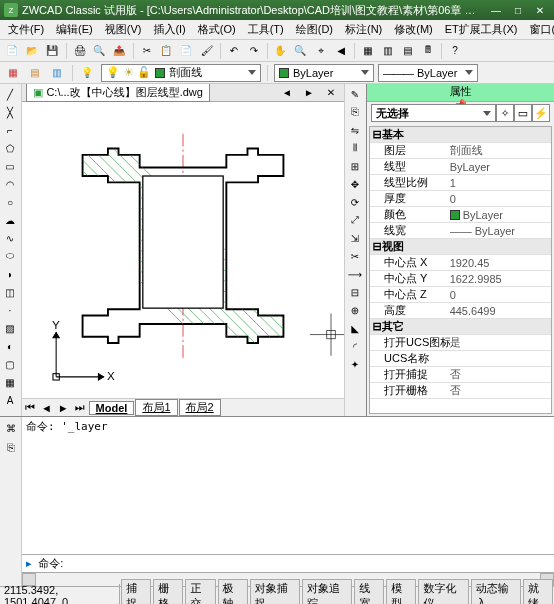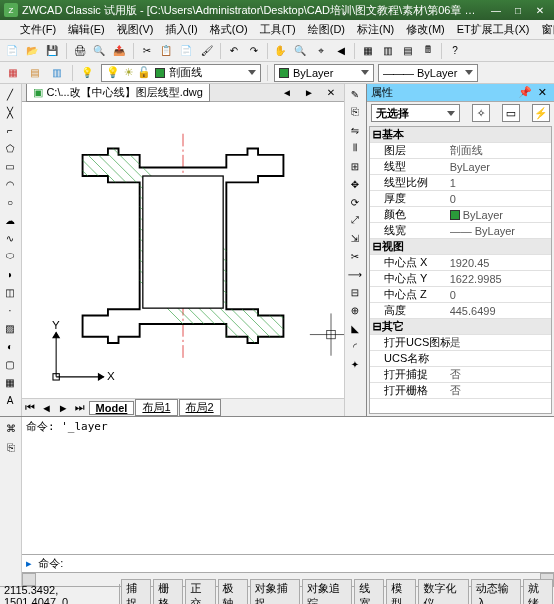--- a/index.html
+++ b/index.html
@@ -2,21 +2,21 @@
 <html><head>
 <meta charset="utf-8">
 <style>
 * { box-sizing: border-box; margin: 0; padding: 0; font-family: "Microsoft YaHei", SimSun, sans-serif; font-size: 11px; }
 body { width: 554px; height: 604px; background: #e8e8e8; display: flex; flex-direction: column; overflow: hidden; }
 .titlebar { background: linear-gradient(#3a7a3a, #2d5d2d); color: #fff; height: 20px; display: flex; align-items: center; padding: 0 4px; }
 .titlebar .logo { width: 14px; height: 14px; background: #5a5; border-radius: 2px; margin-right: 4px; display: flex; align-items: center; justify-content: center; color: #fff; font-size: 8px; }
 .titlebar .title { flex: 1; white-space: nowrap; overflow: hidden; text-overflow: ellipsis; font-size: 11px; }
 .titlebar .wbtns { display: flex; gap: 2px; }
 .titlebar .wbtn { width: 20px; height: 14px; display: flex; align-items: center; justify-content: center; color: #fff; cursor: pointer; font-size: 10px; }
-.menubar { background: #f0f0f0; height: 20px; display: flex; align-items: center; padding: 0 14px; border-bottom: 1px solid #ccc; }
+.menubar { background: #f0f0f0; height: 20px; display: flex; align-items: center; padding: 0 2px; border-bottom: 1px solid #ccc; }
 .menubar .mi { padding: 2px 6px; cursor: pointer; white-space: nowrap; }
 .toolbar { background: #f0f0f0; height: 22px; display: flex; align-items: center; padding: 0 4px; gap: 2px; border-bottom: 1px solid #ccc; }
 .tbtn { width: 18px; height: 18px; border: 1px solid transparent; display: flex; align-items: center; justify-content: center; cursor: pointer; font-size: 10px; }
 .sep { width: 1px; height: 16px; background: #ccc; margin: 0 2px; }
 .layerbar { background: #f0f0f0; height: 22px; display: flex; align-items: center; padding: 0 4px; gap: 4px; border-bottom: 1px solid #ccc; }
 .layer-combo { background: #fff; border: 1px solid #888; height: 18px; display: flex; align-items: center; padding: 0 4px; gap: 4px; cursor: pointer; }
 .lc1 { width: 160px; }
 .lc2 { width: 100px; }
 .lc3 { width: 100px; }
 .arrow-down { width: 0; height: 0; border-left: 4px solid transparent; border-right: 4px solid transparent; border-top: 5px solid #555; margin-left: auto; }
@@ -29,24 +29,24 @@
 .doc-tab .dt { background: #fff; border: 1px solid #888; padding: 1px 6px; cursor: pointer; display: flex; align-items: center; gap: 3px; }
 .canvas-wrap { position: relative; flex: 1; background: #fff; }
 .canvas-wrap svg { position: absolute; inset: 0; width: 100%; height: 100%; }
 .layout-tabs { background: #f0f0f0; height: 18px; display: flex; align-items: center; border-top: 1px solid #ccc; font-size: 10px; }
 .layout-tabs .navbtn { padding: 0 3px; cursor: pointer; }
 .layout-tabs .ltab { background: #fff; border: 1px solid #888; padding: 0 6px; margin-left: 1px; cursor: pointer; text-decoration: underline; }
 .layout-tabs .ltab.active { font-weight: bold; }
 .rtool { width: 22px; background: #f0f0f0; border-left: 1px solid #ccc; display: flex; flex-direction: column; gap: 2px; padding: 2px; }
 .rtool .tbtn { width: 16px; height: 16px; }
 .props { width: 188px; background: #f0f0f0; border-left: 1px solid #888; display: flex; flex-direction: column; }
-.props-hd { height: 18px; background: #7dd3fc; display: flex; align-items: center; padding: 0 4px; border-bottom: 1px solid #aaa; }
+.props-hd { height: 18px; background: #86efac; display: flex; align-items: center; padding: 0 4px; border-bottom: 1px solid #aaa; flex-direction: column; }
 .props-hd .sp { flex: 1; }
 .props-hd .pbtn { padding: 0 3px; cursor: pointer; }
-.props-sel { height: 22px; display: flex; align-items: center; padding: 0 4px; gap: 12px; }
+.props-sel { height: 22px; display: flex; align-items: center; padding: 0 4px; gap: 0; }
 .props-sel .selbox { flex: 1; background: #fff; border: 1px solid #888; height: 18px; display: flex; align-items: center; padding: 0 4px; font-weight: bold; }
 .props-sel .pb { width: 18px; height: 18px; border: 1px solid #888; display: flex; align-items: center; justify-content: center; cursor: pointer; background: #fff; }
 .props-grid { flex: 1; overflow: auto; background: #fff; border: 1px solid #aaa; margin: 2px; }
 .prow { display: flex; border-bottom: 1px solid #e0e0e0; min-height: 14px; align-items: center; }
 .prow.group { background: #e8e8e8; font-weight: bold; padding-left: 2px; }
 .prow.group .gtog { width: 10px; text-align: center; cursor: pointer; }
 .prow .pk { width: 44%; padding-left: 14px; white-space: nowrap; overflow: hidden; }
 .prow .pv { width: 56%; white-space: nowrap; overflow: hidden; display: flex; align-items: center; gap: 3px; color: #555; }
 .cmdarea { height: 170px; background: #fff; border-top: 1px solid #888; display: flex; }
 .cmdside { width: 22px; background: #f0f0f0; border-right: 1px solid #ccc; display: flex; flex-direction: column; gap: 2px; padding: 2px; }

